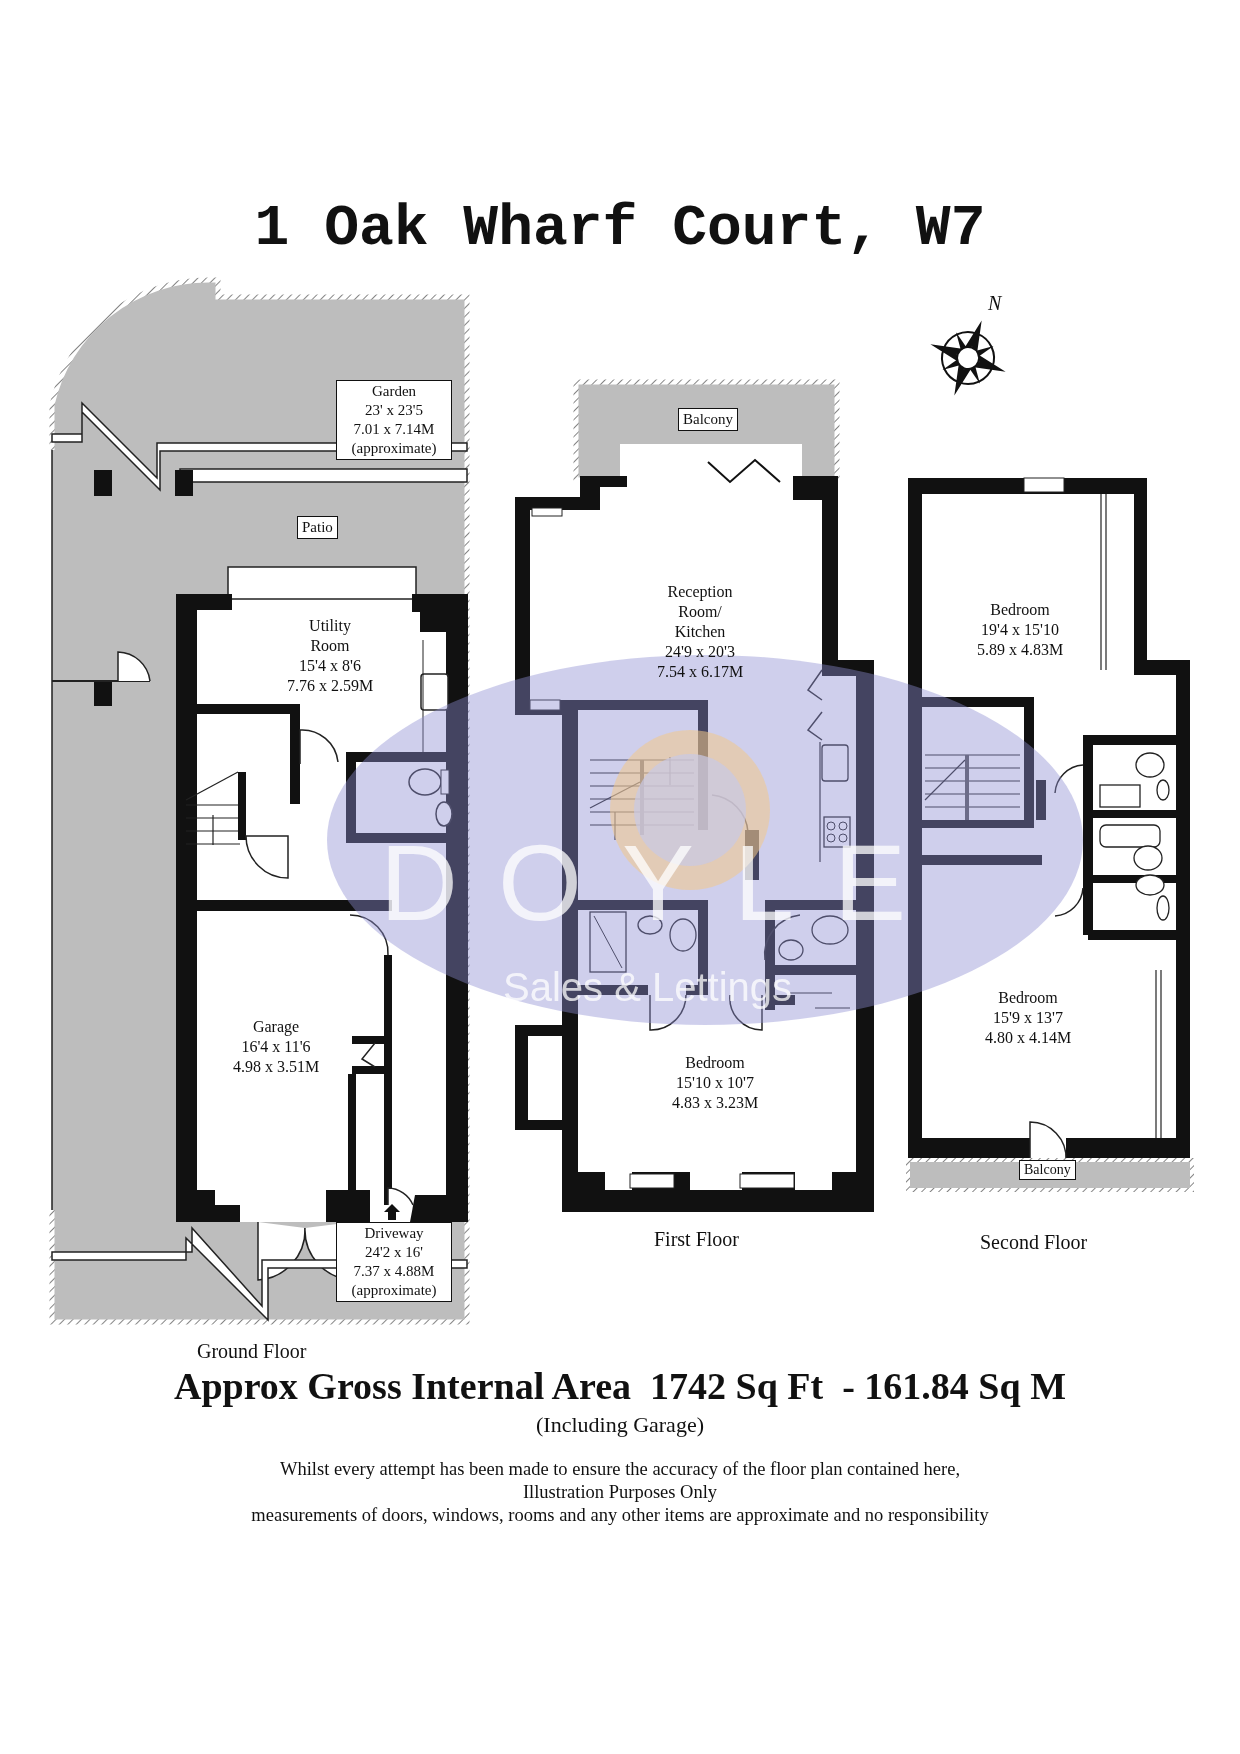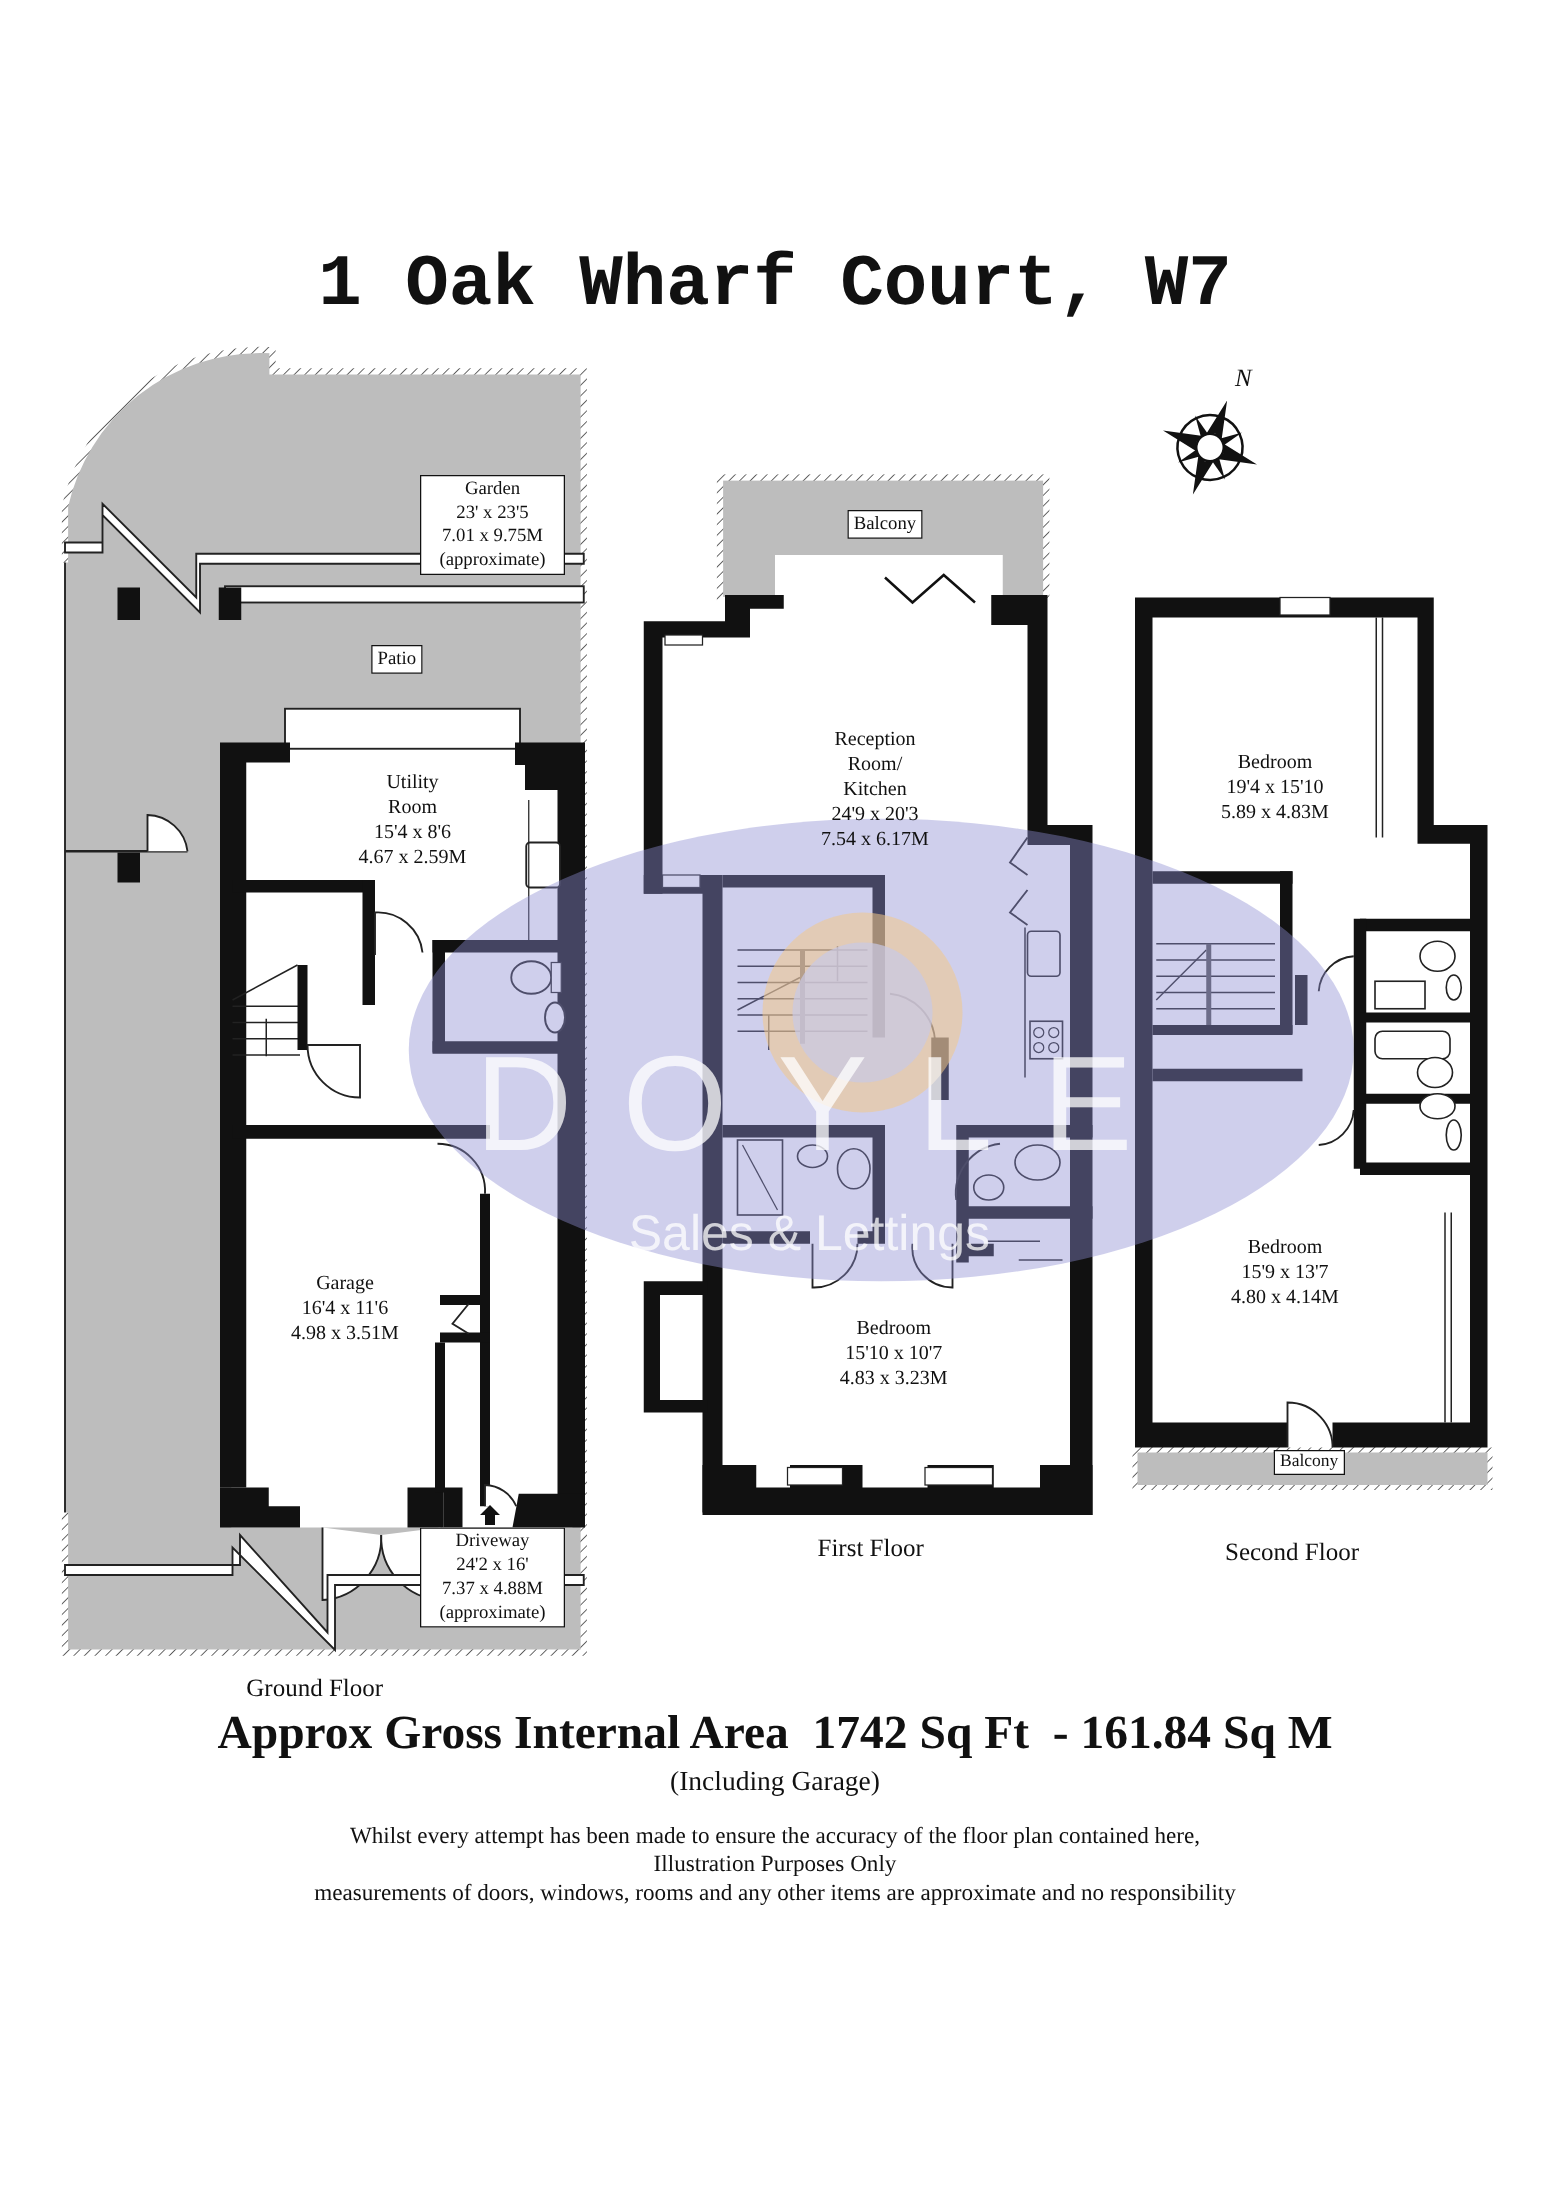--- a/index.html
+++ b/index.html
@@ -243,29 +243,29 @@
 </svg>
 
 <div class="wm" style="left:380px;top:772px;font-size:108px;letter-spacing:40px;">DOYLE</div>
 <div class="wm" style="left:503px;top:917px;font-size:40px;">Sales &amp; Lettings</div>
 
 <div class="abs" style="left:988px;top:292px;font-size:20px;font-style:italic;">N</div>
 
 <div class="lbl box" style="left:336px;top:380px;width:106px;">
   <div>Garden</div>
   <div>23' x 23'5</div>
-  <div>7.01 x 9.75M</div>
+  <div>7.01 x 7.14M</div>
   <div>(approximate)</div>
 </div>
 <div class="lbl box" style="left:297px;top:516px;">Patio</div>
 <div class="lbl" style="left:250px;top:616px;width:160px;font-size:16px;line-height:20px;">
   <div>Utility</div>
   <div>Room</div>
   <div>15'4 x 8'6</div>
-  <div>4.67 x 2.59M</div>
+  <div>7.76 x 2.59M</div>
 </div>
 <div class="lbl" style="left:216px;top:1017px;width:120px;font-size:16px;line-height:20px;">
   <div>Garage</div>
   <div>16'4 x 11'6</div>
   <div>4.98 x 3.51M</div>
 </div>
 <div class="lbl box" style="left:336px;top:1222px;width:106px;">
   <div>Driveway</div>
   <div>24'2 x 16'</div>
   <div>7.37 x 4.88M</div>

